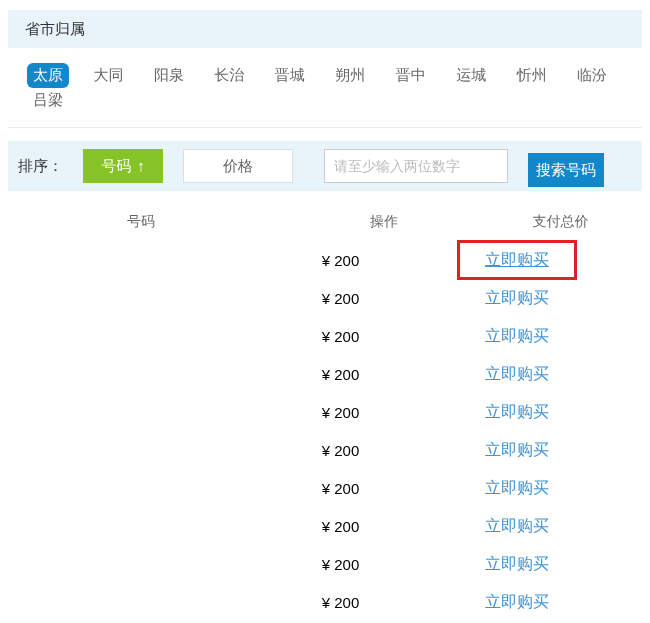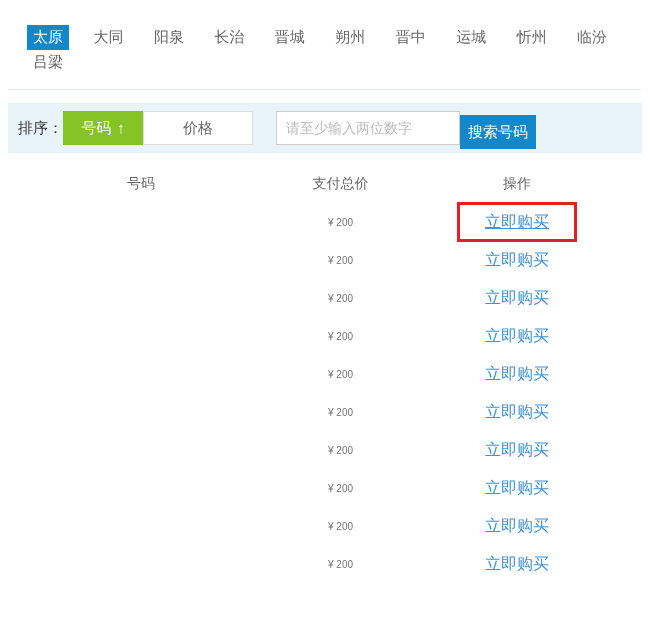--- a/index.html
+++ b/index.html
@@ -7,63 +7,64 @@
     font-family: "Liberation Sans", "DejaVu Sans", sans-serif; }
 
   .page { width: 650px; height: 623px; position: relative; }
 
   
   .panel { margin: 10px 8px 0; }
   .panel-header { background: var(--strip-blue, #E9F4FA); height: 38px; line-height: 38px;
     padding-left: 17px; font-size: 15px; color: var(--text-dark, #333); }
   .tabs { background: #fff; padding: 15px 0 14px 19px; border-bottom: 1px solid #E6ECEF; }
   .tab { display: inline-block; margin-right: 14px; padding: 3px 6px; font-size: 15px;
-    color: var(--text-gray, #666); cursor: pointer; white-space: nowrap; }
+    color: var(--text-gray, #666); cursor: pointer; white-space: nowrap; border-radius: 6px; }
   .tab.selected { background: var(--accent-blue, #1287CA); color: #fff; }
 
   
   .sort-bar { margin: 13px 8px 0; background: var(--strip-blue, #E9F4FA); height: 50px;
-    display: flex; align-items: center; padding-left: 10px; }
+    display: flex; align-items: center; padding-left: 10px; gap: 20px; }
   .sort-label { font-size: 15px; color: var(--text-dark, #333); }
   .btn { height: 34px; font-size: 15px; border: none; cursor: pointer;
     font-family: "Liberation Sans", "DejaVu Sans", sans-serif; }
   .btn-green { width: 80px; background: var(--green, #85C326); color: #fff; }
   .btn-green .arrow { font-weight: bold; margin-left: 6px; }
   .btn-white { width: 110px; background: #fff; color: var(--text-gray, #666);
     border: 1px solid var(--border-gray, #DDD); }
-  .search-input { margin-left: 23px; width: 184px; height: 34px; border: 1px solid #CCC;
+  .search-input { margin-left: 11px; width: 184px; height: 34px; border: 1px solid #CCC;
     padding-left: 9px; font-size: 14px; color: #555; outline: none;
     font-family: "Liberation Sans", "DejaVu Sans", sans-serif; }
   .search-input::placeholder { color: var(--placeholder-gray, #BBB); opacity: 1; }
   .btn-search { width: 76px; background: var(--accent-blue, #1287CA); color: #fff; margin-top: 8px; }
 
   
   .table { margin: 12px 8px 0; }
   .thead, .row { display: flex; height: 38px; align-items: center; }
   .col { display: block; text-align: center; }
   .col1 { width: 266px; }
   .col2 { width: 133px; }
   .col3 { width: 220px; }
   .thead .col { font-size: 14px; color: var(--text-gray, #666); }
-  .row .col2 { font-size: 10px; color: #737373; }
+  .row .col2 { font-size: 15px; color: #000000; }
   .buy-link { font-size: 16px; color: var(--link-blue, #4093D5); text-decoration: none;
     cursor: pointer; }
   .link-wrap { position: relative; display: inline-block; }
   .red-box { display: none; position: absolute; left: 50%; top: 50%;
     transform: translate(-50%, -50%); width: 120px; height: 40px;
     border: 3px solid var(--highlight-red, #E02222); pointer-events: none; }
   .row.highlighted .red-box { display: block; }
   .row.highlighted .buy-link { text-decoration: underline; }
 </style>
 </head>
 <body>
 
 <div class="page">
 
   <div class="panel">
+    <div class="panel-header">省市归属</div>
     <div class="tabs">
       
         <span class="tab selected">太原</span>
       
         <span class="tab">大同</span>
       
         <span class="tab">阳泉</span>
       
         <span class="tab">长治</span>
       
@@ -90,22 +91,22 @@
       <span>号码</span><span class="arrow">↑</span>
     </button>
     <button class="btn btn-white">价格</button>
     <input class="search-input" type="text" placeholder="请至少输入两位数字" style="">
     <button class="btn btn-search">搜索号码</button>
   </div>
 
   <div class="table">
     <div class="thead">
       <span class="col col1">号码</span>
+      <span class="col col3">操作</span>
       <span class="col col2">支付总价</span>
-      <span class="col col3">操作</span>
     </div>
 
       <div class="row highlighted">
         <span class="col col1"></span>
         <span class="col col2">¥ 200</span>
         <span class="col col3">
           <span class="link-wrap">
             <a class="buy-link">立即购买</a>
             <span class="red-box"></span>
           </span>

